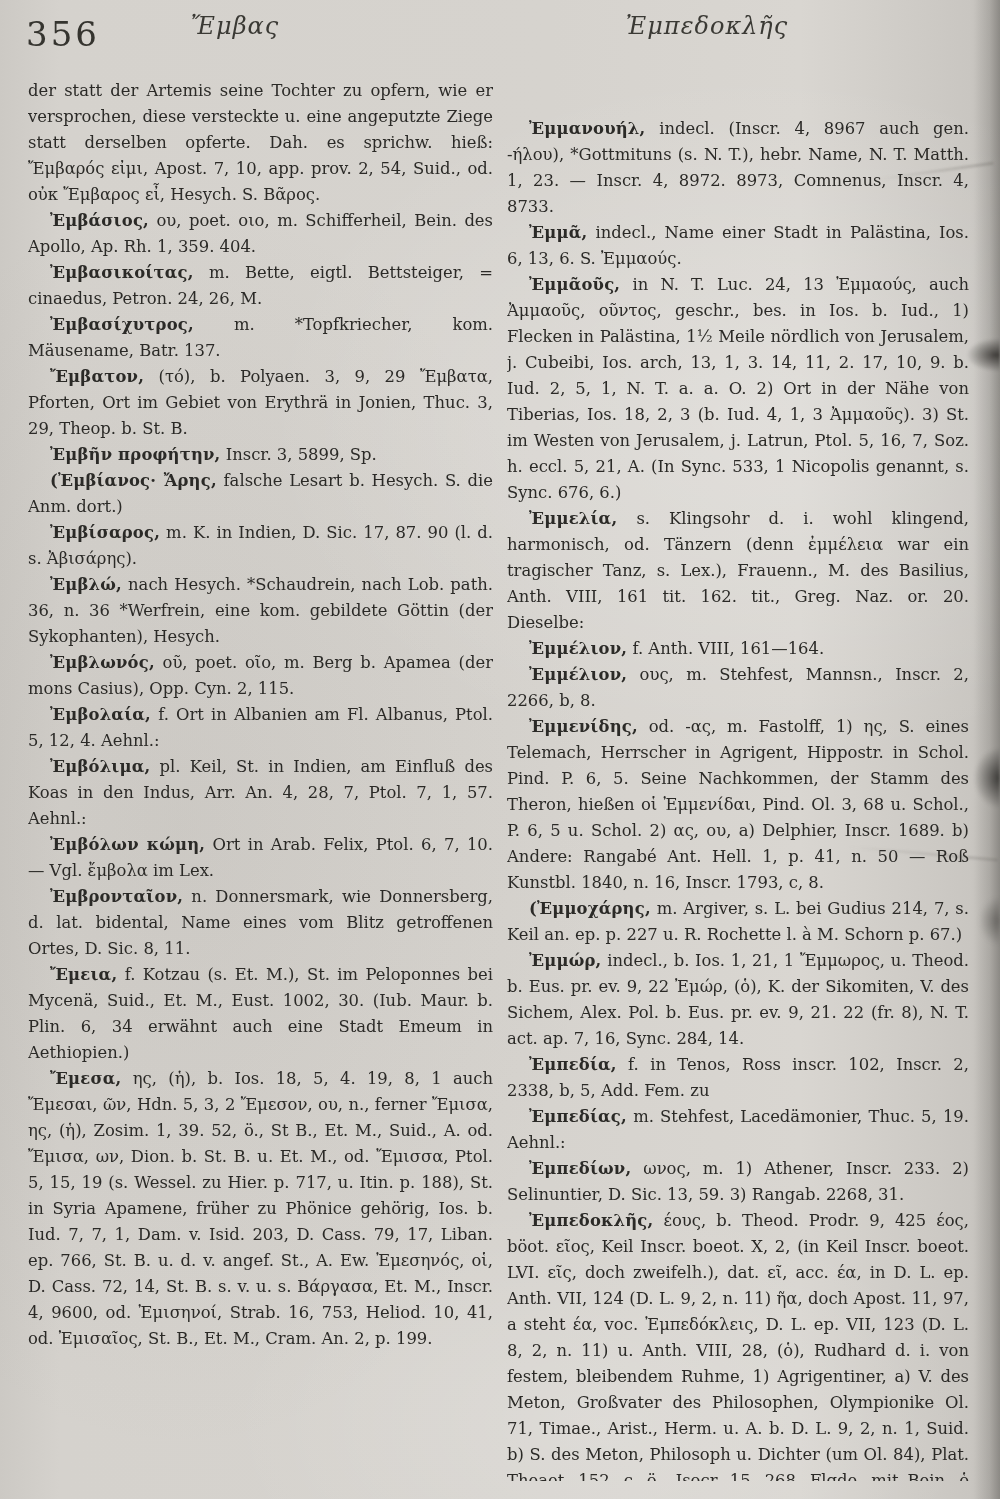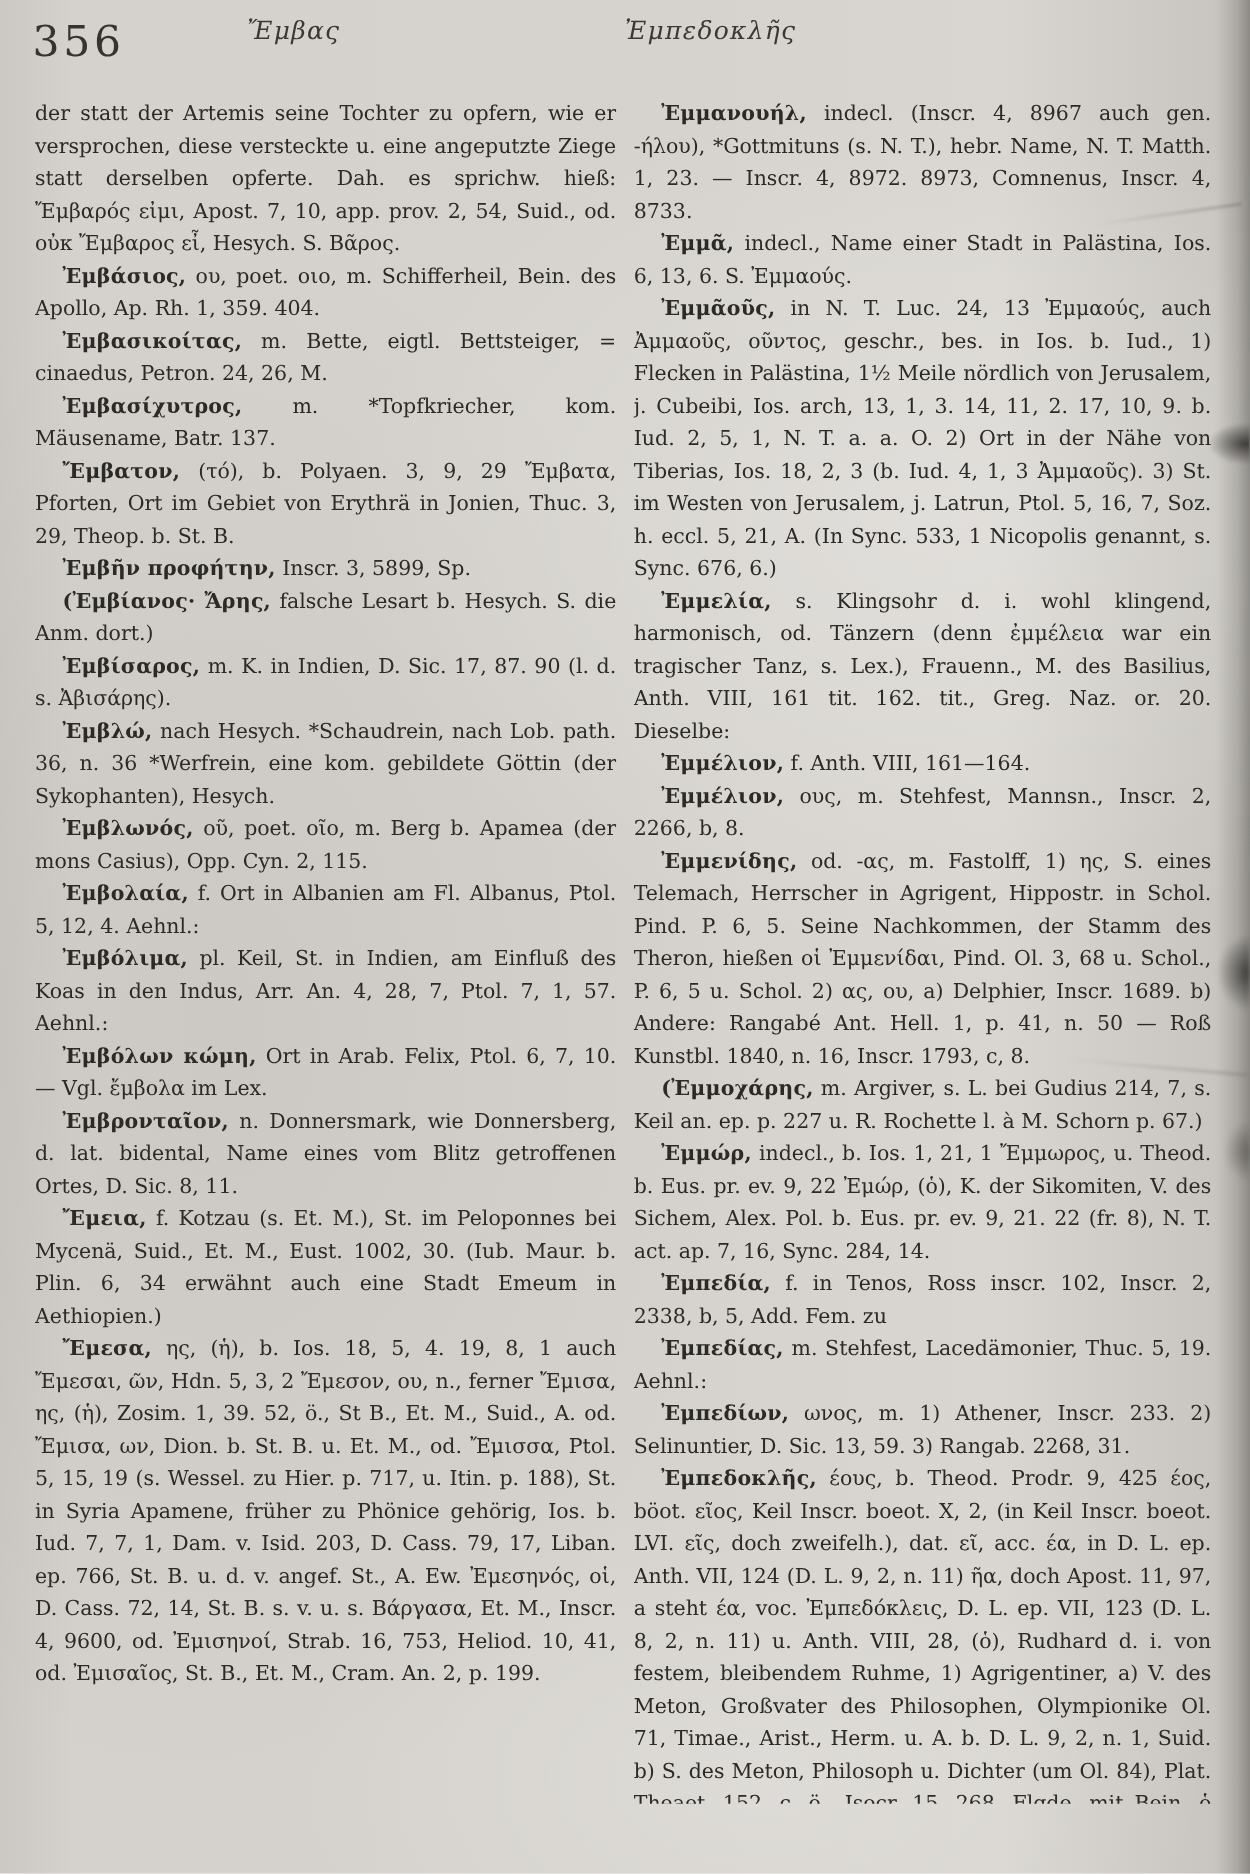--- a/index.html
+++ b/index.html
@@ -48,34 +48,34 @@
     background: linear-gradient(90deg, rgba(110,107,102,0), rgba(110,107,102,0.3));
     transform: rotate(5deg); filter: blur(1.2px);
   }
 
   .page-number {
     position: absolute; left: 26px; top: 14px;
     font-size: 34px; letter-spacing: 3px; color: #35342f;
   }
   .running-head {
     position: absolute; top: 12px;
-    font-size: 20px; font-style: italic; color: #3a3934;
+    font-size: 24px; font-style: italic; color: #3a3934;
     letter-spacing: 1px;
   }
   .head-left  { left: 0;    width: 470px; text-align: center; }
-  .head-right { left: 500px; width: 470px; }
+  .head-right { left: 472px; width: 470px; text-align: center; }
 
   .col {
     position: absolute; top: 78px;
     height: 1365px; overflow: hidden;
     font-size: 16.4px; line-height: 26px;
     text-align: justify;
   }
   .col-left  { left: 28px;  width: 465px; }
-  .col-right { left: 507px; width: 462px; }
+  .col-right { left: 507px; width: 462px; margin-top: 38px; }
 
   .entry { margin: 0; text-indent: 22px; }
   .entry.noindent { text-indent: 0; }
   .headword { font-weight: bold; letter-spacing: 0.2px; }
 </style>
 </head>
 <body>
 
 <div class="page" style="--ink: #2b2a27;">
 

